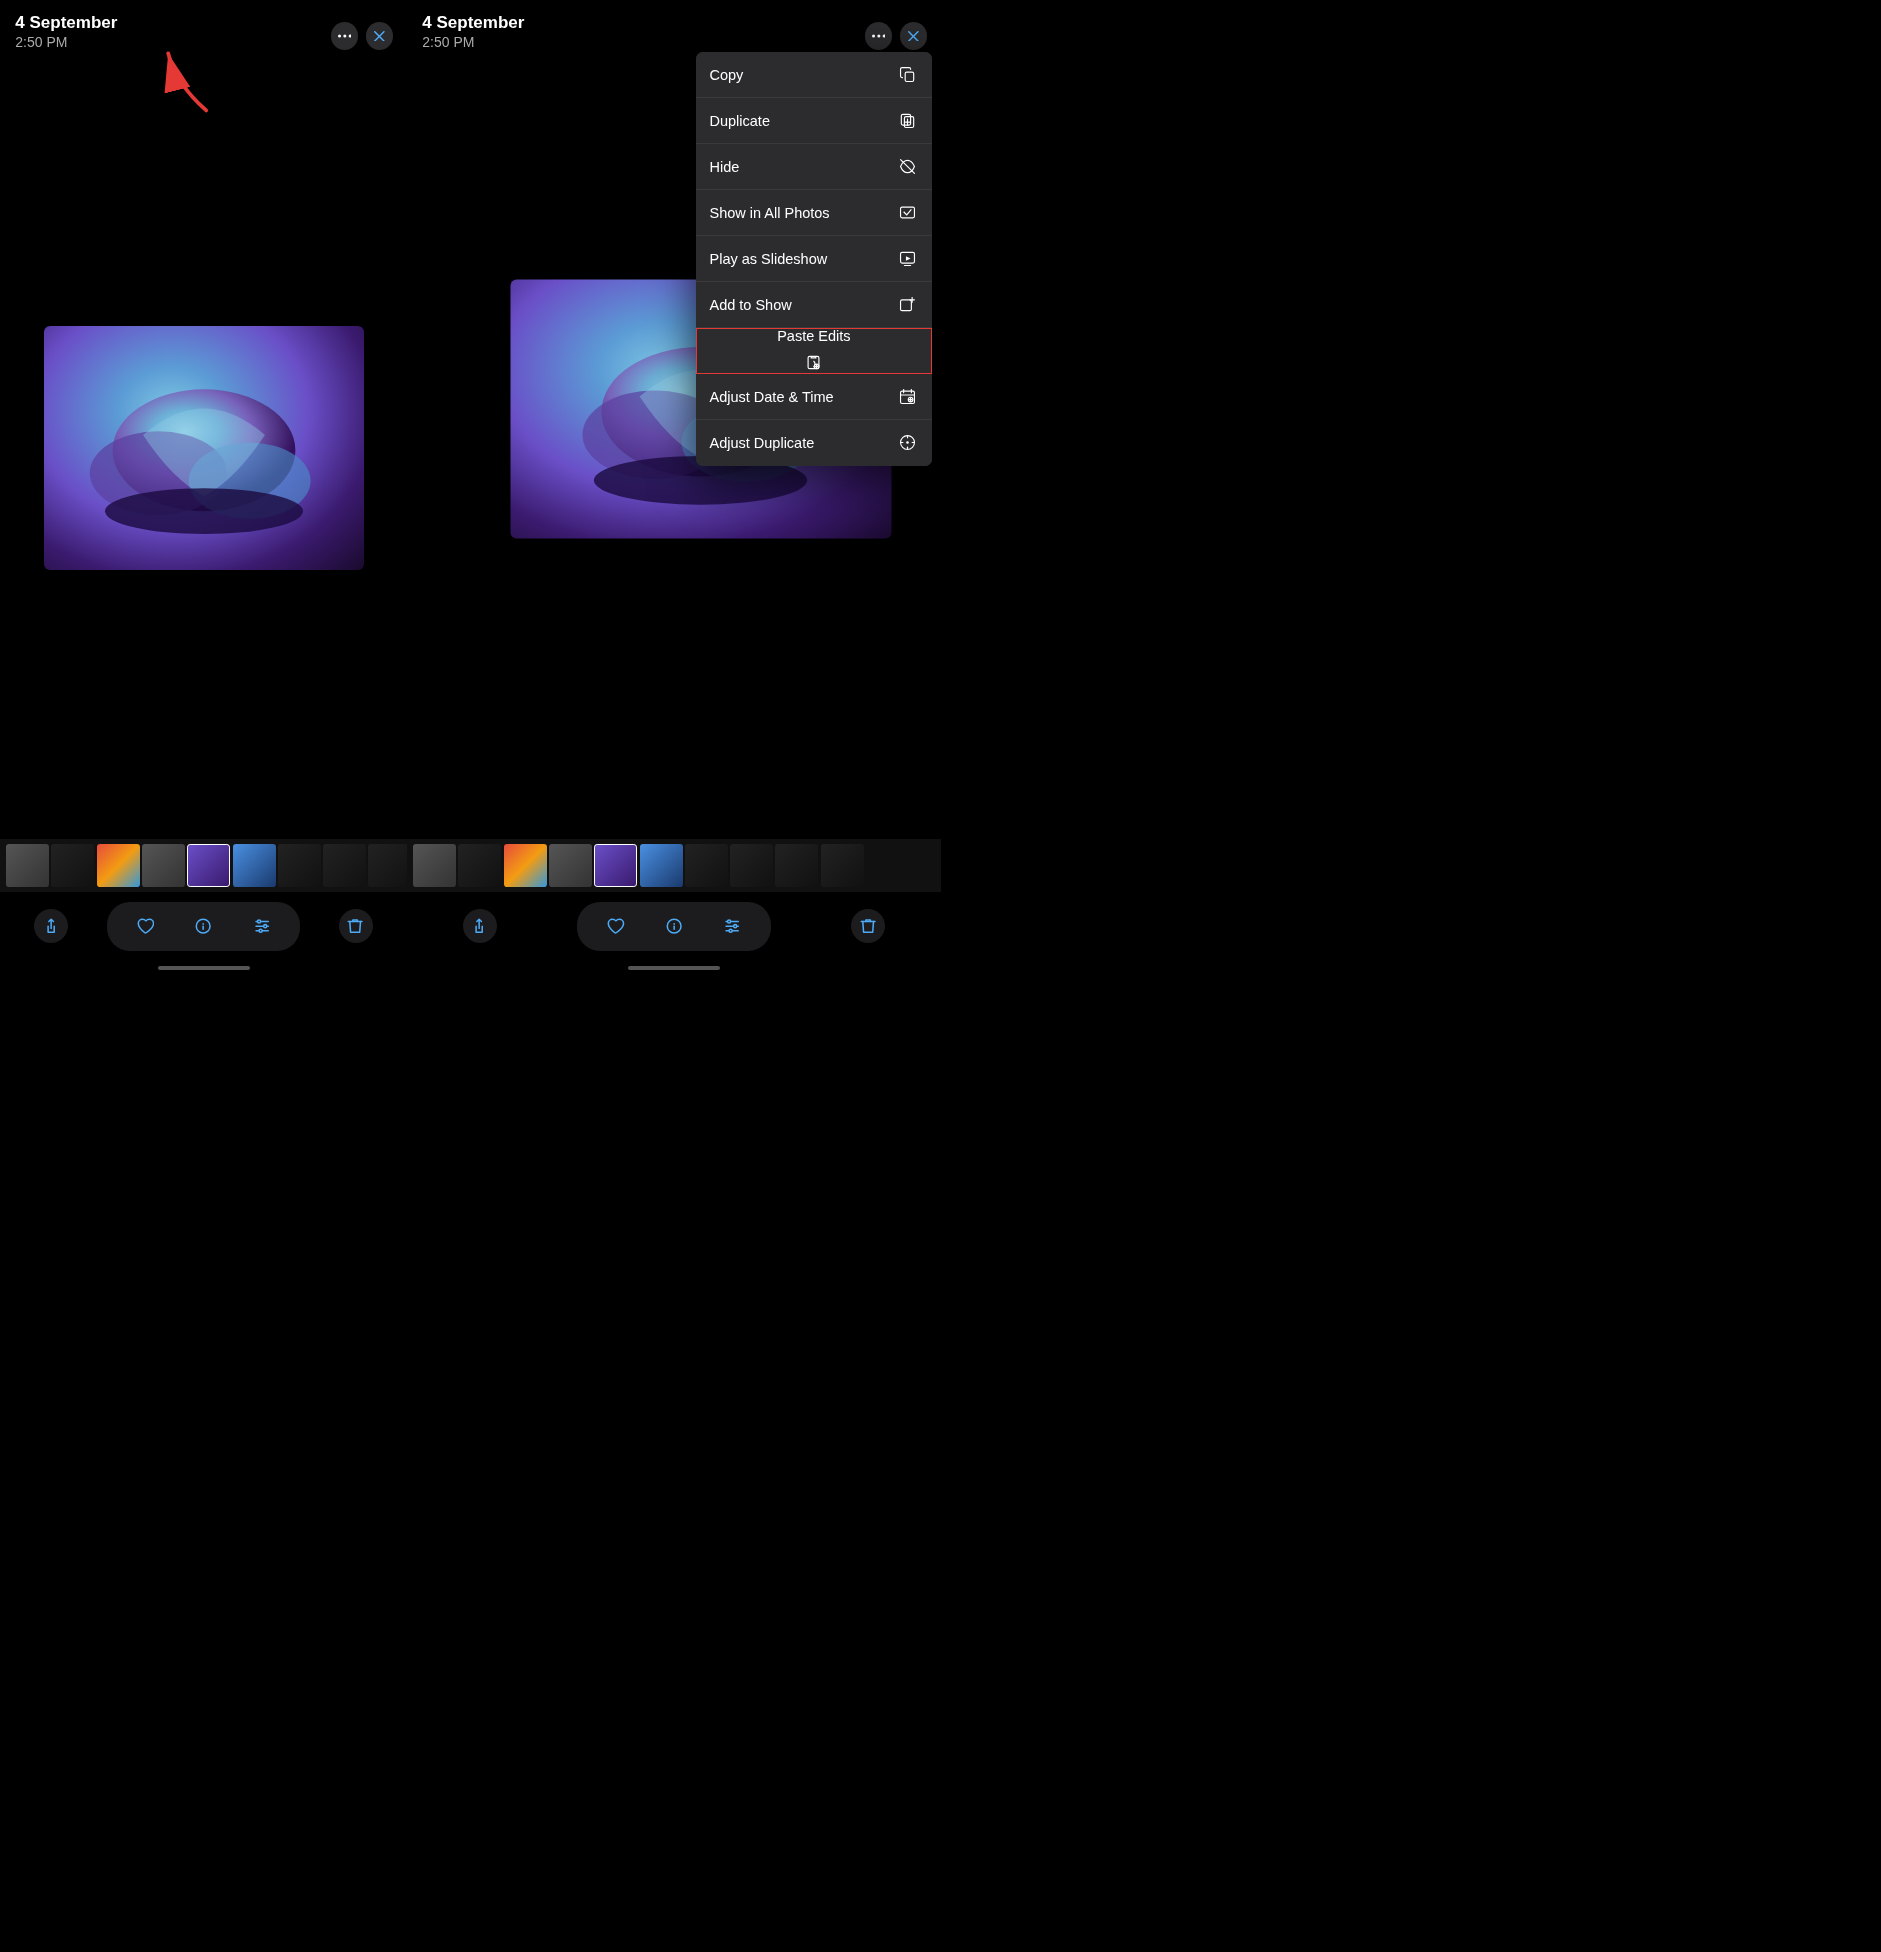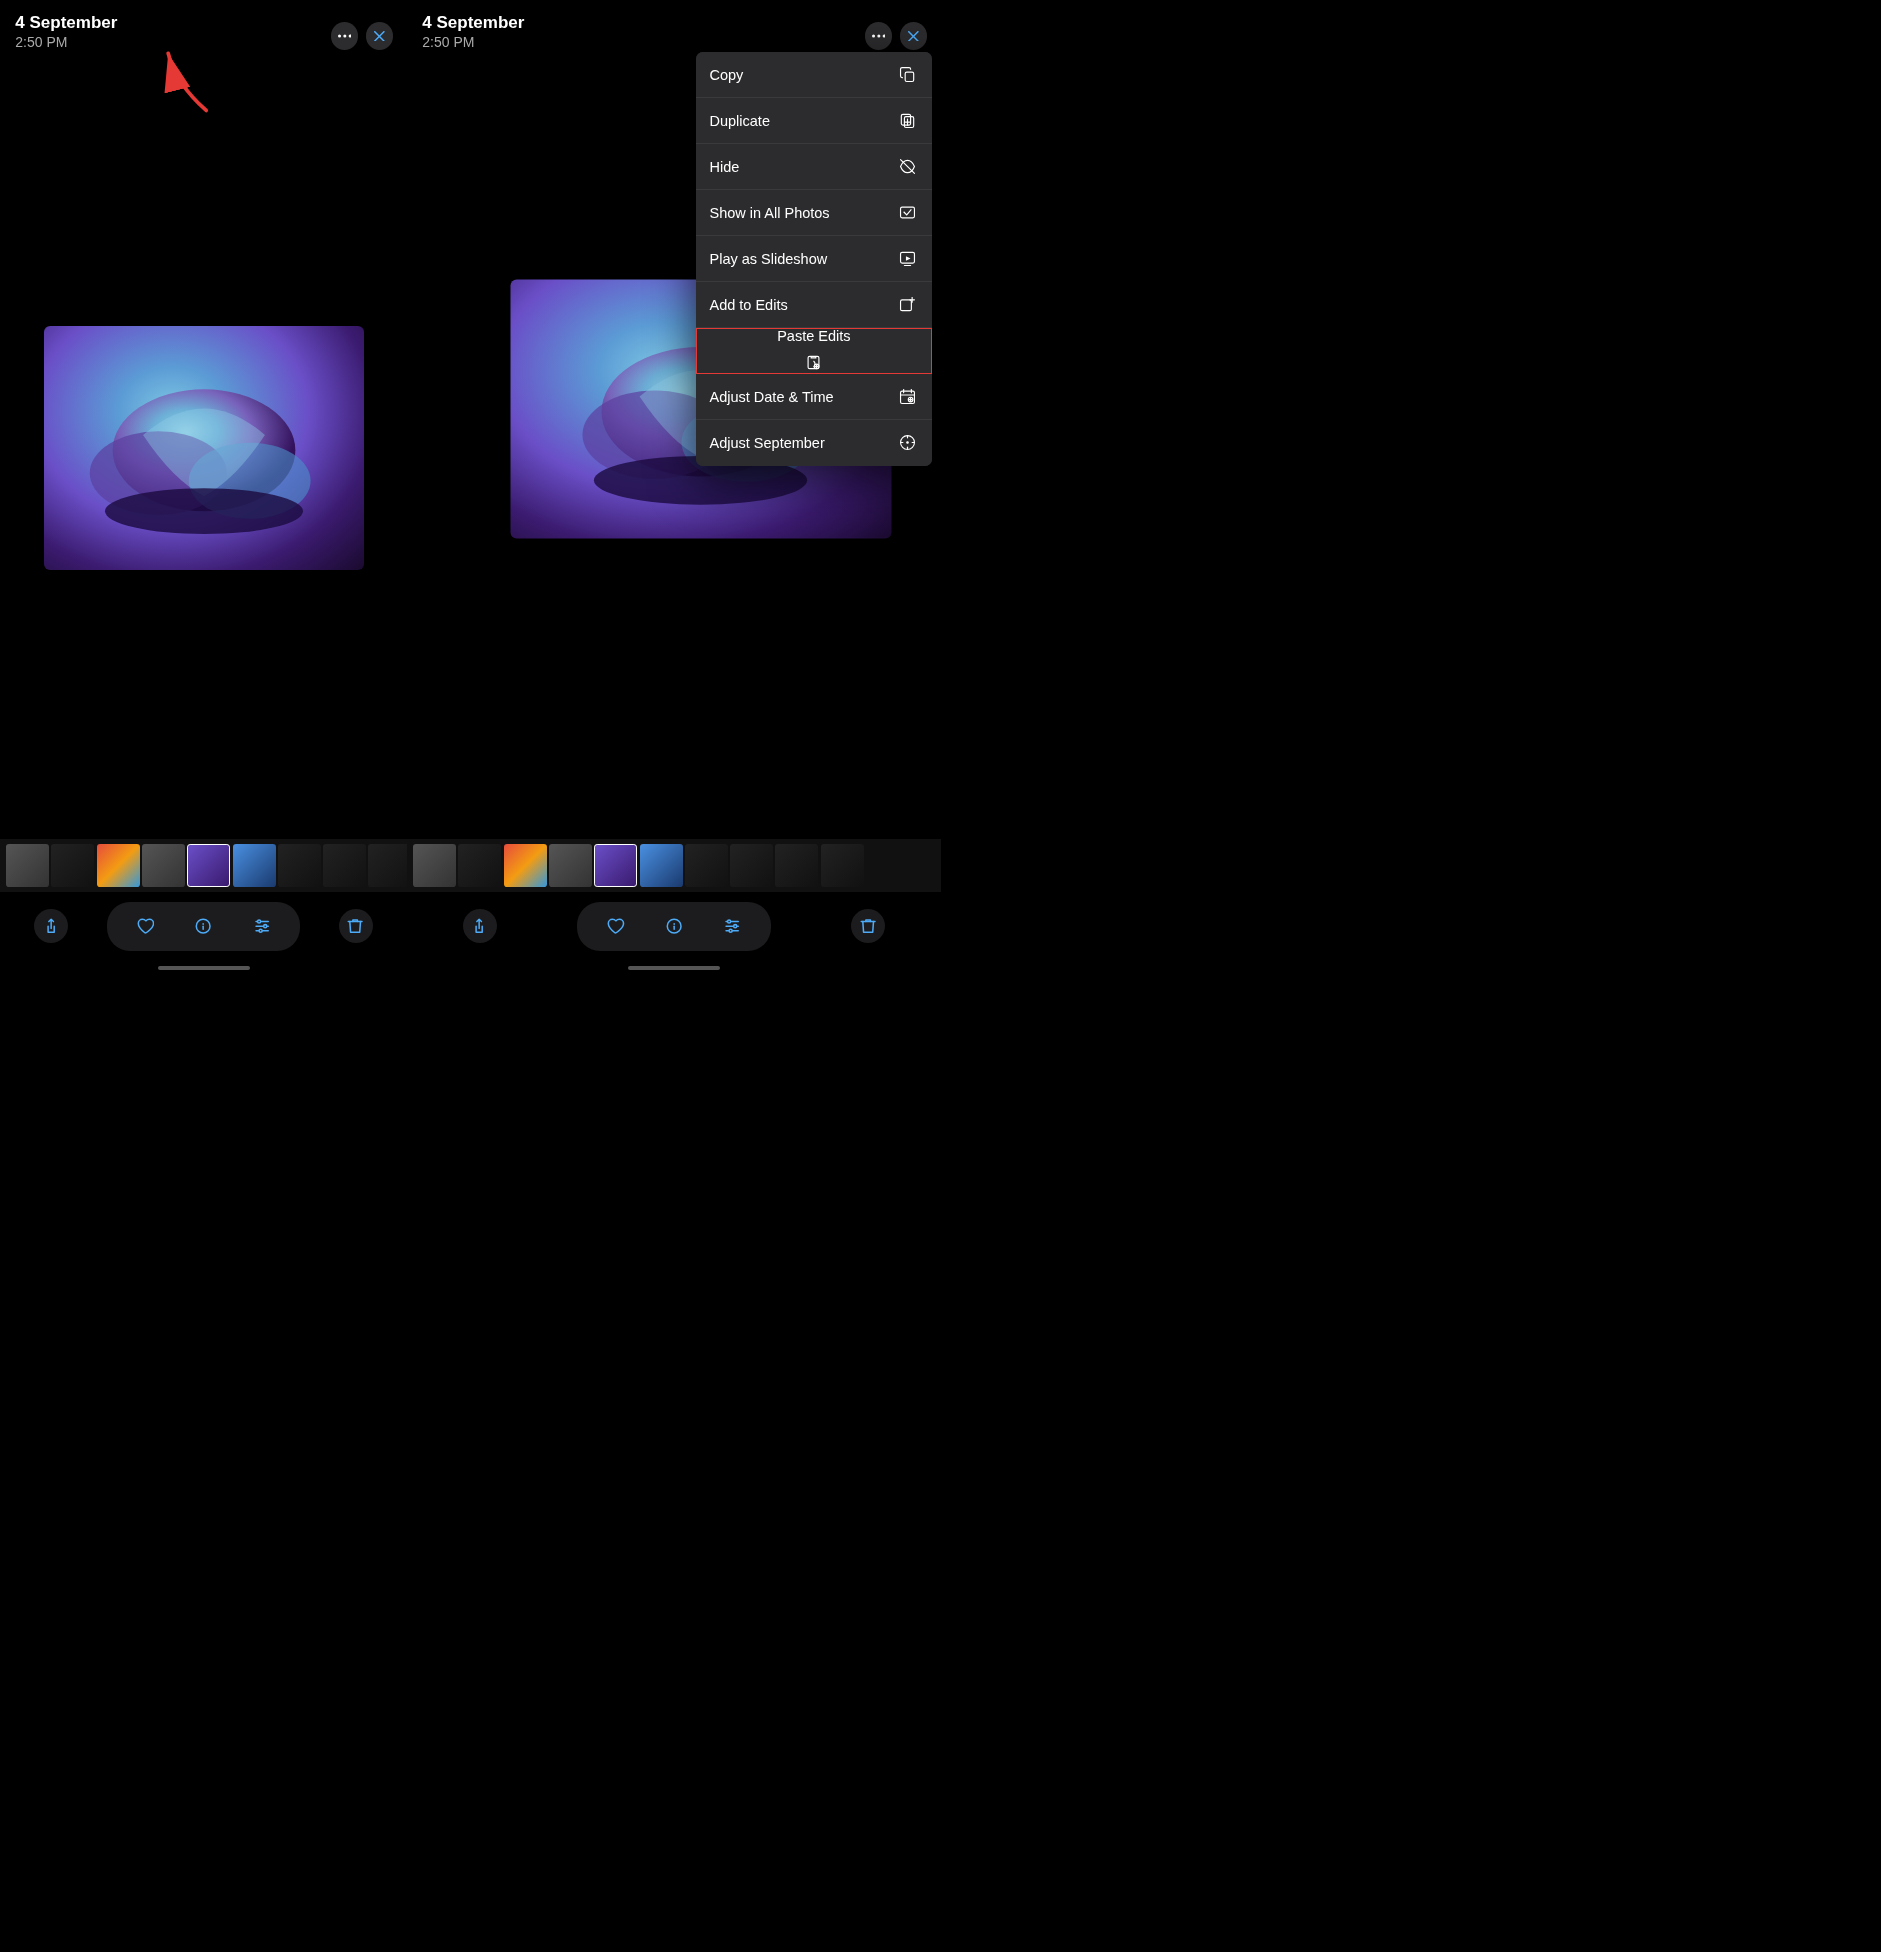--- a/index.html
+++ b/index.html
@@ -452,21 +452,21 @@
       <span class="menu-item-icon">
         <svg width="17" height="17" viewBox="0 0 22 22" fill="none" stroke="#fff" stroke-width="1.5">
           <rect x="2" y="3" width="18" height="14" rx="2"></rect>
           <polygon points="9,8 15,11 9,14" fill="#fff" stroke="none"></polygon>
           <line x1="7" y1="20" x2="15" y2="20" stroke-linecap="round"></line>
         </svg>
       </span>
     </div>
 
     <div class="menu-item">
-      <span class="menu-item-label">Add to Edits</span>
+      <span class="menu-item-label">Add to Show</span>
       <span class="menu-item-icon">
         <svg width="17" height="17" viewBox="0 0 22 22" fill="none" stroke="#fff" stroke-width="1.5">
           <rect x="2" y="5" width="14" height="14" rx="2"></rect>
           <line x1="17" y1="2" x2="17" y2="8" stroke-linecap="round"></line>
           <line x1="14" y1="5" x2="20" y2="5" stroke-linecap="round"></line>
         </svg>
       </span>
     </div>
 
     <div class="menu-item highlighted">
@@ -492,21 +492,21 @@
           <line x1="16" y1="2" x2="16" y2="6" stroke-linecap="round"></line>
           <line x1="2" y1="9" x2="20" y2="9"></line>
           <circle cx="15" cy="15" r="3" fill="#2c2c2e" stroke="#fff"></circle>
           <line x1="15" y1="13" x2="15" y2="17" stroke-linecap="round"></line>
           <line x1="13" y1="15" x2="17" y2="15" stroke-linecap="round"></line>
         </svg>
       </span>
     </div>
 
     <div class="menu-item">
-      <span class="menu-item-label">Adjust September</span>
+      <span class="menu-item-label">Adjust Duplicate</span>
       <span class="menu-item-icon">
         <svg width="17" height="17" viewBox="0 0 22 22" fill="none" stroke="#fff" stroke-width="1.5">
           <circle cx="11" cy="11" r="9"></circle>
           <circle cx="11" cy="11" r="1" fill="#fff"></circle>
           <line x1="11" y1="2" x2="11" y2="5" stroke-linecap="round"></line>
           <line x1="11" y1="17" x2="11" y2="20" stroke-linecap="round"></line>
           <line x1="2" y1="11" x2="5" y2="11" stroke-linecap="round"></line>
           <line x1="17" y1="11" x2="20" y2="11" stroke-linecap="round"></line>
         </svg>
       </span>

